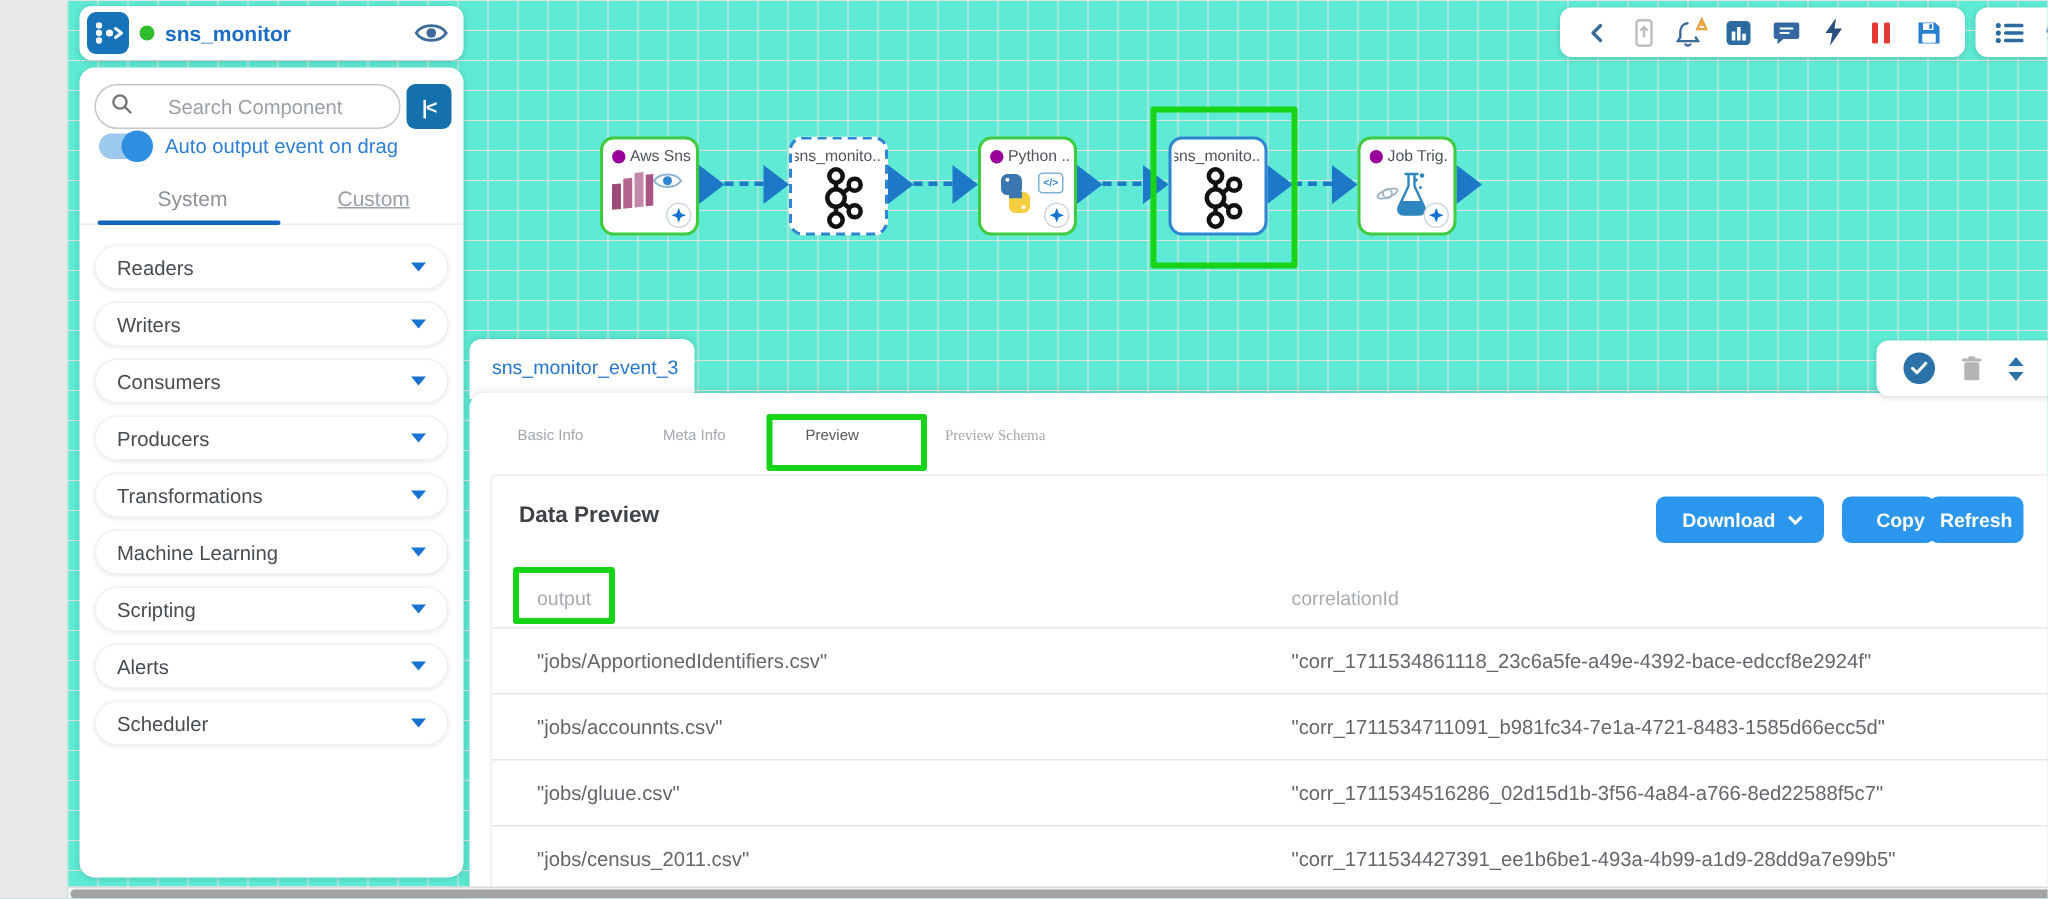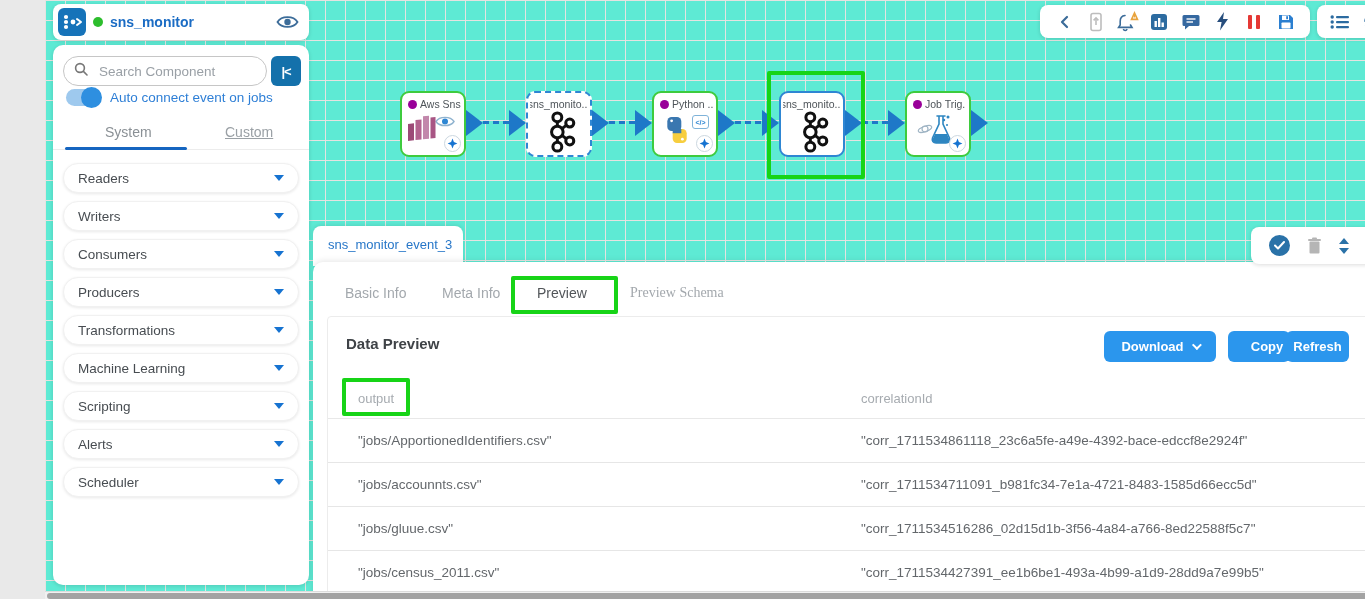--- a/index.html
+++ b/index.html
@@ -15,21 +15,21 @@
 
   
   .header-card { left:8px; top:4px; width:256px; height:36px; border-radius:8px; display:flex; align-items:center; padding:0 10px 0 5px; gap:7px; }
   .logo { width:28px; height:28px; background:#1673b9; border-radius:6px; display:flex; align-items:center; justify-content:center; }
   .status-dot { width:10px; height:10px; border-radius:50%; background:#2dbd2d; }
   .pipeline-title { font-size:14px; font-weight:700; color:#1b6cc4; }
   .eye-btn { margin-left:auto; display:flex; align-items:center; cursor:pointer; }
 
   
   .sidebar { left:8px; top:45px; width:256px; height:540px; }
-  .search-wrap { position:absolute; left:10px; top:11px; width:204px; height:30px; border:1px solid #c6c6c6; border-radius:16px; display:flex; align-items:center; padding:0 10px; gap:11px; background:#fff; }
+  .search-wrap { position:absolute; left:10px; top:11px; width:204px; height:30px; border:1px solid #c6c6c6; border-radius:16px; display:flex; align-items:center; padding:0 10px; gap:24px; background:#fff; }
   .search-wrap input { border:none; outline:none; width:150px; font-size:13.5px; color:#444; background:transparent; font-family:"Liberation Sans",sans-serif; }
   .search-wrap input::placeholder { color:#9aa0a6; }
   .collapse-btn { position:absolute; right:8px; top:11px; width:30px; height:30px; background:#1471ab; border:none; border-radius:6px; color:#fff; font-weight:700; font-size:13px; letter-spacing:-1px; cursor:pointer; font-family:"Liberation Sans",sans-serif; }
   .toggle-row { position:absolute; left:13px; top:44px; display:flex; align-items:center; gap:9px; }
   .toggle { width:35px; height:17px; background:#9ec9ee; border-radius:9px; position:relative; cursor:pointer; display:inline-block; }
   .toggle .knob { position:absolute; right:-1px; top:-2px; width:21px; height:21px; border-radius:50%; background:#2e8fe0; }
   .toggle-label { font-size:13.5px; color:#2e7fd6; }
   .side-tabs { position:absolute; left:0; top:76px; width:100%; height:29px; border-bottom:1px solid #ececec; }
   .side-tab { position:absolute; top:3px; font-size:14px; color:#9aa0a5; cursor:pointer; }
   .side-tab.active { color:#8a9095; }
@@ -64,21 +64,21 @@
   
   .event-tab { left:268px; top:226px; width:150px; height:40px; border-radius:8px 8px 0 0; font-size:13px; color:#2676c8; line-height:38px; padding-left:15px; box-shadow:0 -1px 4px rgba(0,0,0,.1); cursor:pointer; }
   .action-pill { left:1206px; top:227px; width:148px; height:37px; border-radius:8px; display:flex; align-items:center; justify-content:space-around; padding:0 10px; z-index:20; }
   .check-circle { width:21px; height:21px; border-radius:50%; background:#2a72a8; display:flex; align-items:center; justify-content:center; cursor:pointer; }
   .sort-chevrons { display:flex; flex-direction:column; gap:4px; cursor:pointer; }
   .chev-up { width:0;height:0;border-left:5px solid transparent;border-right:5px solid transparent;border-bottom:6px solid #2a72a8; }
   .chev-dn { width:0;height:0;border-left:5px solid transparent;border-right:5px solid transparent;border-top:6px solid #2a72a8; }
 
   
   .panel { left:268px; top:262px; width:1085px; height:337px; border-radius:10px 10px 0 0; overflow:hidden; z-index:10; box-shadow:0 -1px 6px rgba(0,0,0,.1); }
-  .p-tab { position:absolute; top:23px; font-size:14px; color:#a3a8ad; cursor:pointer; }
+  .p-tab { position:absolute; top:23px; font-size:10px; color:#a3a8ad; cursor:pointer; }
   .p-tab.active { color:#52565a; }
   .content-box { position:absolute; left:14px; top:54px; width:1056px; height:300px; border:1px solid #ececec; border-radius:4px; background:#fff; }
   .dp-title { position:absolute; left:18px; top:18px; font-size:15px; font-weight:700; color:#3f4347; }
   .btn { position:absolute; top:14px; height:31px; background:#2b96ed; border:none; border-radius:6px; color:#fff; font-size:13px; font-weight:700; cursor:pointer; display:flex; align-items:center; justify-content:center; gap:8px; font-family:"Liberation Sans",sans-serif; }
   .btn-download { left:776px; width:112px; }
   .btn-copy { left:900px; width:62px;padding-left:16px; }
   .btn-refresh { left:958px; width:63px; }
   .dl-caret { width:7px; height:7px; border-right:2px solid #fff; border-bottom:2px solid #fff; transform:rotate(45deg) translateY(-2px); }
   .tbl-head { position:absolute; left:0; top:62px; width:100%; height:40px; border-bottom:1px solid #e8e8e8; }
   .tbl-head span { position:absolute; top:12px; font-size:13px; color:#a6abb0; }
@@ -132,21 +132,21 @@
           </svg>
       </span>
       <input type="text" placeholder="Search Component" style="">
     </div>
     <button class="collapse-btn">|&lt;</button>
 
     <div class="toggle-row">
       <span class="toggle">
           <span class="knob"></span>
         </span>
-      <span class="toggle-label">Auto connect event on jobs</span>
+      <span class="toggle-label">Auto output event on drag</span>
     </div>
 
     <div class="side-tabs">
       <span class="side-tab active" style="left:52px;">System</span>
       <span class="side-tab" style="left:172px;text-decoration:underline;">Custom</span>
       <span class="tab-underline"></span>
     </div>
 
     <div class="cat-item" style="top:156px;">
         <span class="lbl">Writers</span>

